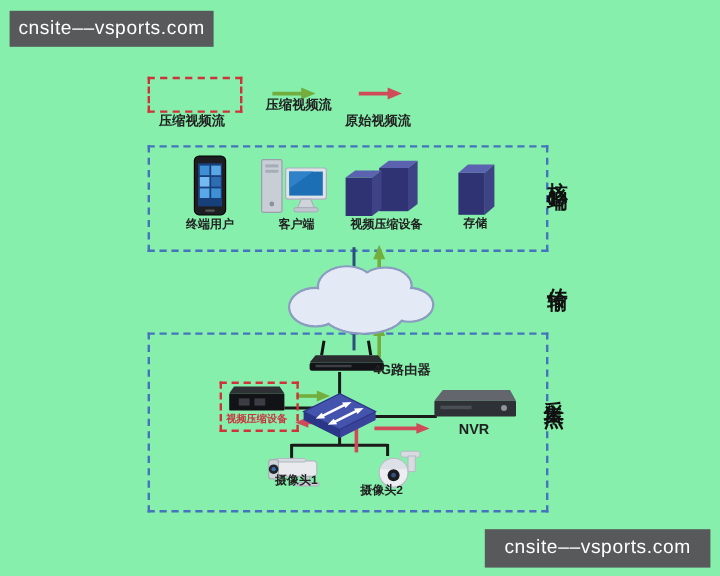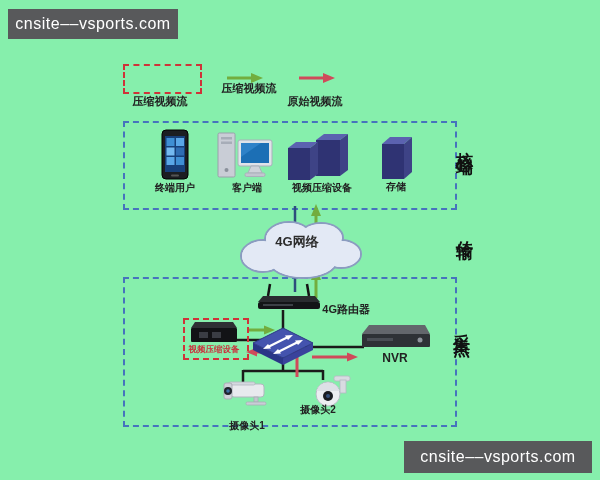--- a/index.html
+++ b/index.html
@@ -127,21 +127,20 @@
       <ellipse cx="70" cy="47" rx="34" ry="17"></ellipse>
     </g>
     <g fill="#e3e9f5" stroke="none">
       <ellipse cx="30" cy="42" rx="21" ry="15"></ellipse>
       <ellipse cx="56" cy="25" rx="23" ry="16"></ellipse>
       <ellipse cx="88" cy="24" rx="21" ry="14"></ellipse>
       <ellipse cx="108" cy="40" rx="19" ry="13"></ellipse>
       <ellipse cx="70" cy="47" rx="33" ry="16"></ellipse>
     </g>
   </svg>
-  <div class="cloud-label">4G网络</div>
 
   <svg class="iconsvg" style="left:158px;top:129px;" width="34" height="52" viewBox="0 0 34 52">
     <rect x="4" y="1" width="26" height="49" rx="4" fill="#1c1e22" stroke="#000"></rect>
     <rect x="7" y="7" width="20" height="36" fill="#17407a"></rect>
     <rect x="8.5" y="9" width="8" height="8" fill="#3f8fd4"></rect>
     <rect x="18" y="9" width="8" height="8" fill="#5aa7e8"></rect>
     <rect x="8.5" y="18.5" width="8" height="8" fill="#74b9f0"></rect>
     <rect x="18" y="18.5" width="8" height="8" fill="#2f6db3"></rect>
     <rect x="8.5" y="28" width="8" height="8" fill="#5aa7e8"></rect>
     <rect x="18" y="28" width="8" height="8" fill="#3f8fd4"></rect>
@@ -183,21 +182,21 @@
   </svg>
   <div class="lbl lbl-10" style="left:356px;top:182px;width:80px;font-family:Liberation Mono, monospace;">存储</div>
 
   <svg class="iconsvg" style="left:255px;top:281px;" width="68" height="32" viewBox="0 0 68 32">
     <line x1="15" y1="3" x2="13" y2="15" stroke="#141414" stroke-width="2.5"></line>
     <line x1="52" y1="3" x2="54" y2="15" stroke="#141414" stroke-width="2.5"></line>
     <polygon points="8,15 60,15 65,21 3,21" fill="#2a2c30"></polygon>
     <rect x="3" y="21" width="62" height="7" rx="2" fill="#131417"></rect>
     <rect x="8" y="23" width="30" height="2" fill="#3c4046"></rect>
   </svg>
-  <div class="lbl lbl-11" style="left:300px;top:303px;width:70px;text-align:right;">4G路由器</div>
+  <div class="lbl lbl-11" style="left:300px;top:303px;width:70px;text-align:center;">4G路由器</div>
 
   <svg class="iconsvg" style="left:251px;top:326px;" width="64" height="44" viewBox="0 0 64 44">
     <polygon points="2,17 2,24 32,39 32,32" fill="#2a3687"></polygon>
     <polygon points="62,17 62,24 32,39 32,32" fill="#39439c"></polygon>
     <polygon points="32,2 62,17 32,32 2,17" fill="#4453ae" stroke="#2c3784" stroke-width="1"></polygon>
     <g stroke="#ffffff" stroke-width="2.2" fill="#ffffff">
       <line x1="17" y1="21" x2="37" y2="11"></line>
       <polygon points="42,9 34,9.5 37,14" stroke="none"></polygon>
       <polygon points="12,23 20,22.5 17,18" stroke="none"></polygon>
       <line x1="27" y1="26" x2="47" y2="16"></line>
@@ -225,21 +224,21 @@
 
   <svg class="iconsvg" style="left:218px;top:379px;" width="56" height="28" viewBox="0 0 56 28">
     <rect x="13" y="5" width="33" height="13" rx="3" fill="#e8eaee" stroke="#b2b6bf"></rect>
     <rect x="11" y="3" width="26" height="3" rx="1.5" fill="#d4d8df" stroke="#b2b6bf" stroke-width="0.8"></rect>
     <rect x="6" y="4" width="8" height="16" rx="2" fill="#cfd3da" stroke="#a9adb6"></rect>
     <circle cx="10" cy="12" r="4" fill="#20242c"></circle>
     <circle cx="10" cy="12" r="1.8" fill="#3c6ea5"></circle>
     <rect x="36" y="18" width="4" height="5" fill="#c2c6cf" stroke="#a9adb6" stroke-width="0.8"></rect>
     <rect x="28" y="23" width="20" height="3" rx="1.5" fill="#c9cdd6" stroke="#a9adb6" stroke-width="0.8"></rect>
   </svg>
-  <div class="lbl lbl-10" style="left:217px;top:420px;width:60px;">摄像头1</div>
+  <div class="lbl lbl-10" style="left:217px;top:395px;width:60px;">摄像头1</div>
 
   <svg class="iconsvg" style="left:307px;top:375px;" width="46" height="32" viewBox="0 0 46 32">
     <rect x="27" y="1" width="16" height="5" rx="2" fill="#d8dbe1" stroke="#b5b9c2" stroke-width="0.8"></rect>
     <rect x="33" y="5" width="6" height="13" fill="#d8dbe1" stroke="#b5b9c2" stroke-width="0.8"></rect>
     <circle cx="21" cy="19" r="12" fill="#eceef2" stroke="#b9bdc6"></circle>
     <path d="M9.5 16 A12 12 0 0 1 32.5 16" fill="#dde0e6" stroke="none"></path>
     <circle cx="21" cy="21" r="5" fill="#1a1c22"></circle>
     <circle cx="21" cy="21" r="2" fill="#35507a"></circle>
   </svg>
   <div class="lbl lbl-10" style="left:288px;top:404px;width:60px;">摄像头2</div>

